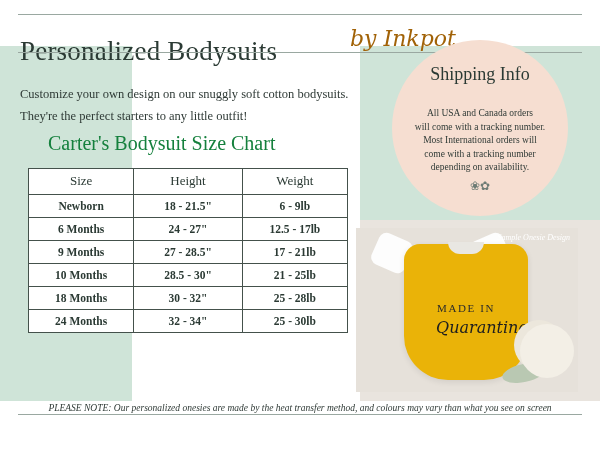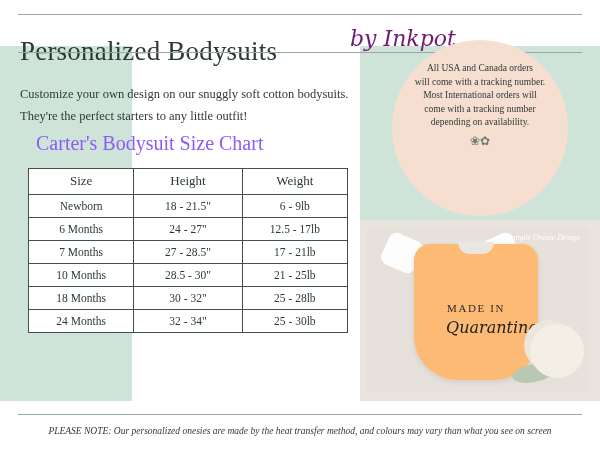--- a/index.html
+++ b/index.html
@@ -76,21 +76,21 @@
     letter-spacing: 0.2px;
     color: #2b3a34;
     font-family: "Liberation Serif", serif;
   }
   .byline {
     position: absolute;
     left: 350px;
     top: 26px;
     font-size: 22px;
     font-style: italic;
-    color: #701a75;
+    color: #a16207;
     font-family: "DejaVu Serif", serif;
   }
   .header-rule-bottom {
     position: absolute;
     left: 18px;
     top: 52px;
     width: 564px;
     height: 1px;
     background: #9aa8a1;
   }
@@ -103,24 +103,24 @@
     width: 420px;
     font-size: 12.5px;
     line-height: 22px;
     color: #2f3a36;
   }
   .intro div { white-space: nowrap; }
 
   
   .chart-title {
     position: absolute;
-    left: 36px;
+    left: 48px;
     top: 132px;
     font-size: 20px;
-    color: #8b5cf6;
+    color: #15803d;
   }
   .size-table {
     position: absolute;
     left: 28px;
     top: 168px;
     width: 320px;
     border-collapse: collapse;
     background: #ffffff;
     font-size: 11.5px;
   }
@@ -129,21 +129,21 @@
     border: 1px solid #44514b;
     text-align: center;
     padding: 2px 0 3px;
     font-weight: normal;
     color: #2b3a34;
   }
   .size-table th {
     font-size: 13px;
     padding: 4px 0 5px;
   }
-  .size-table td { height: 17px; }
+  .size-table td { height: 17px; font-weight: bold; }
   .col-size { width: 33%; }
   .col-height { width: 34%; }
   .col-weight { width: 33%; }
 
   
   .ship-circle {
     position: absolute;
     left: 392px;
     top: 40px;
     width: 176px;
@@ -167,21 +167,21 @@
   .ship-sprig {
     margin-top: 6px;
     font-size: 12px;
     color: #6e7c75;
     line-height: 10px;
   }
 
   
   .photo {
     position: absolute;
-    left: 366px;
+    left: 356px;
     top: 228px;
     width: 222px;
     height: 164px;
     background: #e6e1da;
     overflow: hidden;
   }
   .photo-caption {
     position: absolute;
     right: 8px;
     top: 5px;
@@ -189,21 +189,21 @@
     font-style: italic;
     color: #ffffff;
     z-index: 5;
   }
   .onesie {
     position: absolute;
     left: 48px;
     top: 16px;
     width: 124px;
     height: 136px;
-    background: #fdba74;
+    background: #eab308;
     border-radius: 16px 16px 44px 44px;
     box-shadow: 0 2px 6px rgba(0,0,0,0.09);
   }
   .sleeve-l, .sleeve-r {
     position: absolute;
     top: 8px;
     width: 36px;
     height: 34px;
     background: #fdfdfd;
   }
@@ -266,21 +266,21 @@
     position: absolute;
     left: 18px;
     top: 414px;
     width: 564px;
     height: 1px;
     background: #9aa8a1;
   }
   .footer-note {
     position: absolute;
     left: 18px;
-    top: 426px;
+    top: 403px;
     width: 564px;
     text-align: center;
     font-size: 9.5px;
     font-style: italic;
     color: #2f3a36;
   }
 </style>
 </head>
 <body>
 
@@ -314,21 +314,21 @@
       <td>Newborn</td>
       <td>18 - 21.5"</td>
       <td>6 - 9lb</td>
     </tr>
     <tr>
       <td>6 Months</td>
       <td>24 - 27"</td>
       <td>12.5 - 17lb</td>
     </tr>
     <tr>
-      <td>7 Months</td>
+      <td>9 Months</td>
       <td>27 - 28.5"</td>
       <td>17 - 21lb</td>
     </tr>
     <tr>
       <td>10 Months</td>
       <td>28.5 - 30"</td>
       <td>21 - 25lb</td>
     </tr>
     <tr>
       <td>18 Months</td>
@@ -337,20 +337,21 @@
     </tr>
     <tr>
       <td>24 Months</td>
       <td>32 - 34"</td>
       <td>25 - 30lb</td>
     </tr>
   </tbody>
 </table>
 
 <div class="ship-circle">
+  <div class="ship-title">Shipping Info</div>
   <div class="ship-body">
     <div>All USA and Canada orders</div>
     <div>will come with a tracking number.</div>
     <div>Most International orders will</div>
     <div>come with a tracking number</div>
     <div>depending on availability.</div>
   </div>
   <div class="ship-sprig">❀✿</div>
 </div>
 

